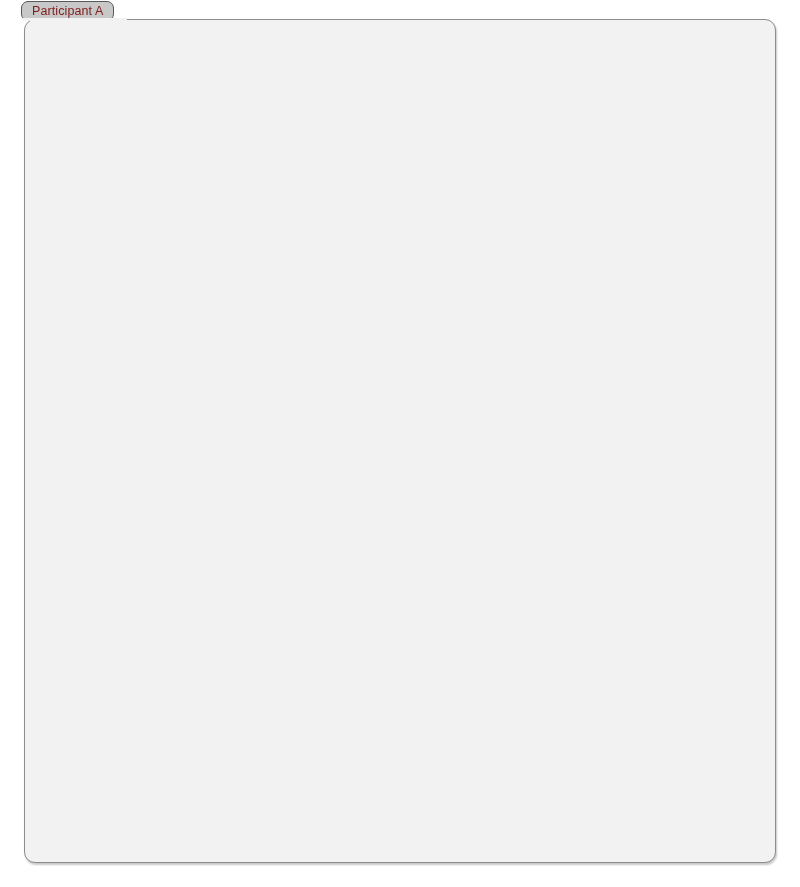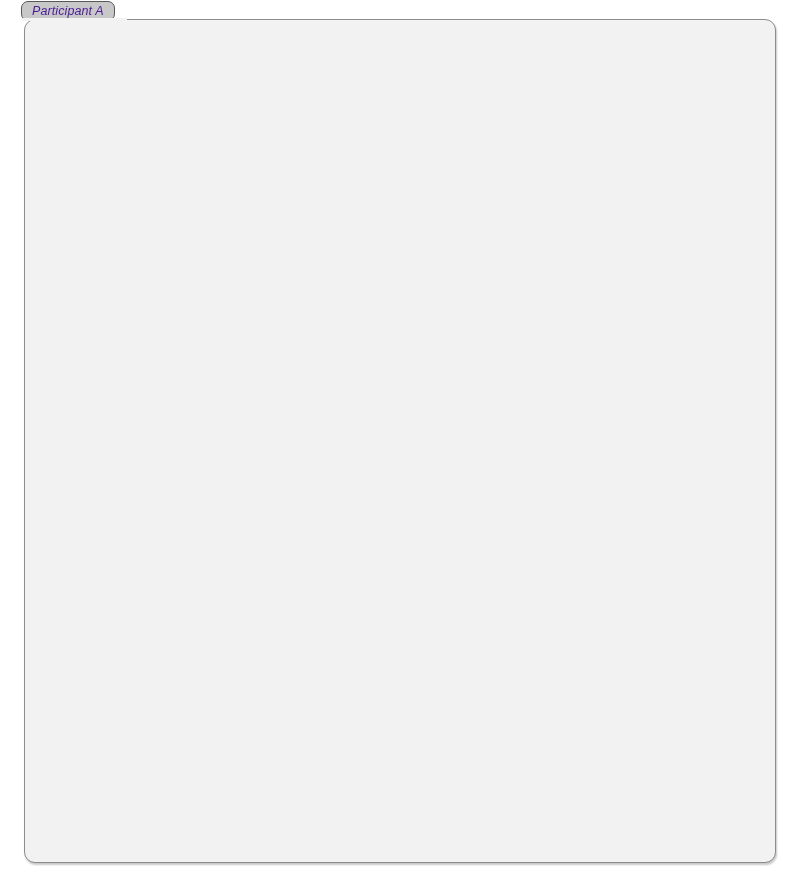--- a/index.html
+++ b/index.html
@@ -24,26 +24,25 @@
     top: 1px;
     height: 20px;
     padding: 0 10px;
     display: flex;
     align-items: center;
     justify-content: center;
     background: #c8c8c8;
     border: 1.5px solid #585858;
     border-radius: 7px;
     font-size: 12.5px;
-    color: #4c1d95;
+    color: #7f1d1d;
     letter-spacing: 0.1px;
     z-index: 4;
     box-sizing: border-box;
     white-space: nowrap;
-    font-style: italic;
   }
 
   
   #board-panel {
     position: absolute;
     left: 24px;
     top: 19px;
     width: 752px;
     height: 844px;
     background: #f2f2f2;

